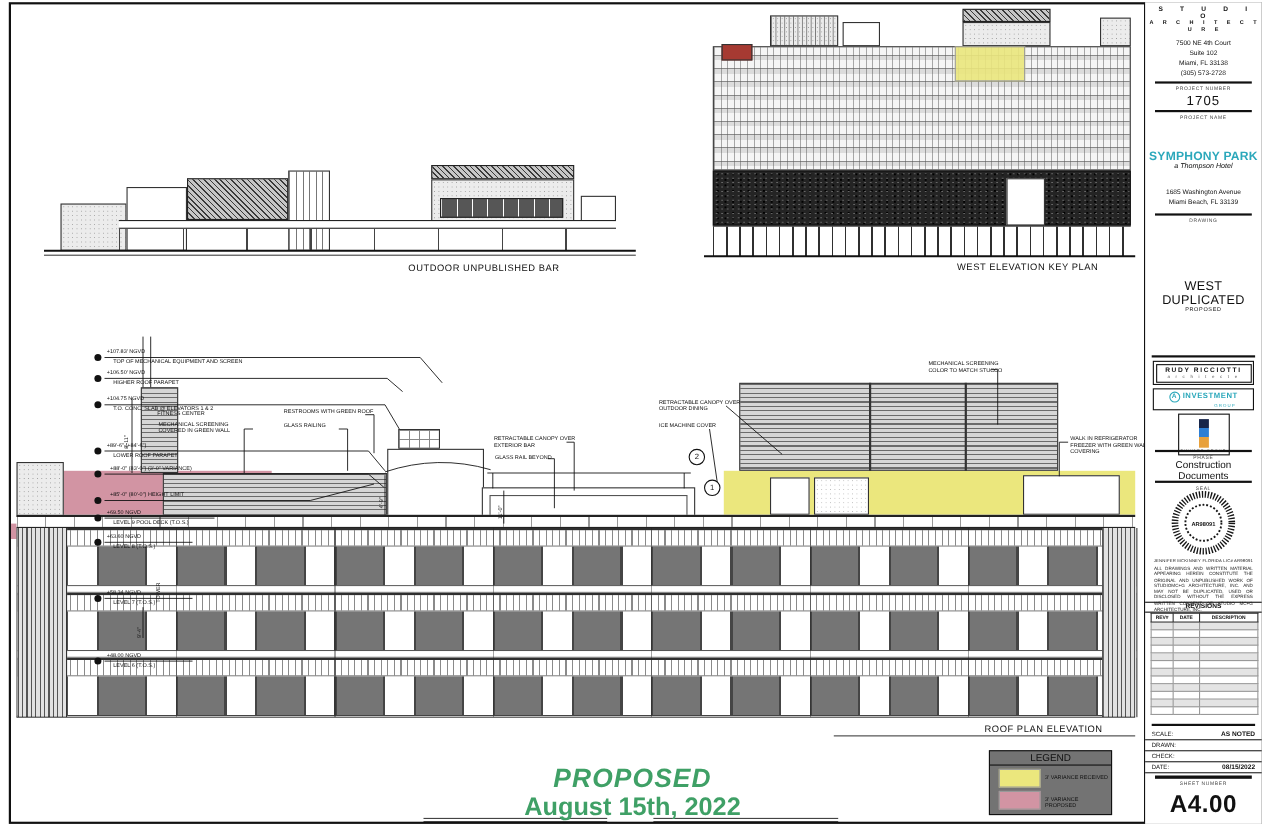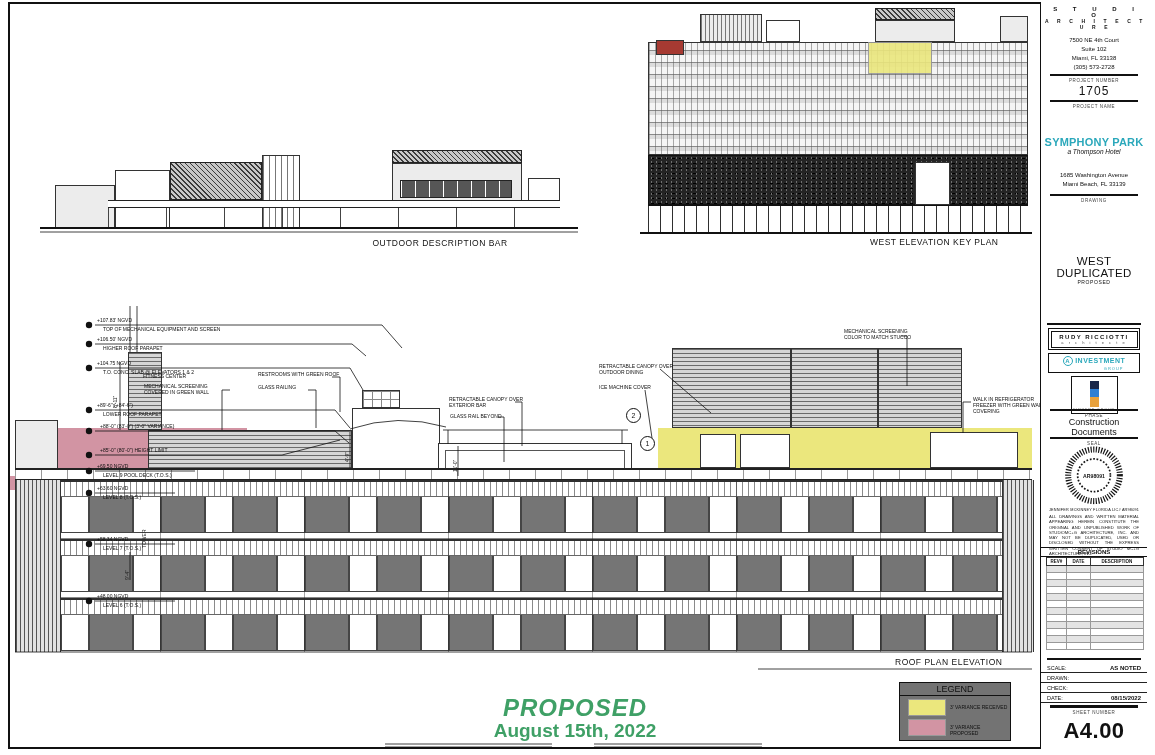--- a/index.html
+++ b/index.html
@@ -42,21 +42,21 @@
      background-size:5px 4px,7px 5px;}
   .kp-base{background-image:repeating-linear-gradient(90deg,#2f2f2f 0 1.5px,transparent 1.5px 12px);border-top:1.5px solid #111;}
   
   .legend{position:absolute;left:899px;top:682px;width:110px;height:57px;border:1.6px solid #111;background:#737373;z-index:4;}
   .legend .lg-title{font-size:9px;text-align:center;border-bottom:1px solid #111;padding:1px 0;}
   .lg-row{position:relative;height:20px;}
   .lg-sw{position:absolute;left:8px;top:3px;width:36px;height:15px;border:0.5px solid #999;}
   .lg-tx{position:absolute;left:50px;top:8px;font-size:5px;}
   .footer{position:absolute;left:420px;top:694px;width:310px;text-align:center;z-index:4;}
   .f-proposed{font-size:24px;font-weight:bold;font-style:italic;letter-spacing:1px;}
-  .f-date{font-size:19px;font-weight:bold;margin-top:-2px;}
+  .f-date{font-size:23px;font-weight:bold;margin-top:-2px;}
   .f-page{font-size:9px;margin-top:2px;color:#222;}
   
   .tb{position:absolute;left:1040px;top:2px;width:107px;height:747px;border-left:1.6px solid #111;background:#fff;box-sizing:border-box;z-index:5;}
   .tb section{position:absolute;left:0;right:0;box-sizing:border-box;text-align:center;}
   .tb-rule{height:2px;background:#111;margin:2px 9px;}
   .tb-lab{font-size:4.5px;color:#444;letter-spacing:0.6px;}
   .tb-studio{font-size:6px;font-weight:bold;letter-spacing:7px;padding:4px 0 0 6px;}
   .tb-mcg{position:relative;font-size:38px;font-weight:800;letter-spacing:-4px;line-height:0.95;}
   .tb-plus{position:absolute;top:14px;left:57px;font-size:13px;font-weight:800;letter-spacing:0;background:#fff;border-radius:50%;padding:0 1px;}
   .tb-arch{font-size:5px;font-weight:bold;letter-spacing:3.6px;padding-left:3px;}
@@ -96,21 +96,21 @@
     <div class="shape stipple" style="left:55px;top:185px;width:60px;height:43px;"></div>
     <div class="shape whitebox" style="left:115px;top:170px;width:55px;height:58px;border-width:1px;"></div>
     <div class="shape hatch" style="left:170px;top:162px;width:92px;height:38px;"></div>
     <div class="shape whitebox" style="left:262px;top:155px;width:38px;height:73px;background-image:repeating-linear-gradient(90deg,#777 0 1px,transparent 1px 6px);"></div>
     <div class="shape hatch" style="left:392px;top:150px;width:130px;height:13px;"></div>
     <div class="shape stipple" style="left:392px;top:163px;width:130px;height:42px;"></div>
     <div class="shape" style="left:400px;top:180px;width:112px;height:18px;background:#565656;background-image:repeating-linear-gradient(90deg,#fff 0 1px,transparent 1px 14px);border:1px solid #222;"></div>
     <div class="shape whitebox" style="left:528px;top:178px;width:32px;height:27px;border-width:1px;"></div>
     <div class="shape" style="left:108px;top:200px;width:452px;height:8px;background:#fff;border-top:1.6px solid #222;border-bottom:1.6px solid #222;"></div>
     <div class="shape" style="left:108px;top:208px;width:452px;height:20px;background-image:repeating-linear-gradient(90deg,#444 0 1.2px,transparent 1.2px 58px);"></div>
-    <div class="dwg-label" style="left:330px;top:238px;width:220px;text-align:center;">OUTDOOR DESCRIPTION BAR</div>
+    <div class="dwg-label" style="left:330px;top:238px;width:220px;text-align:center;">OUTDOOR UNPUBLISHED BAR</div>
   </div>
 
   <div>
     <div class="shape stipple" style="left:700px;top:14px;width:62px;height:28px;background-image:radial-gradient(#9a9a9a 0.6px,transparent 0.7px),repeating-linear-gradient(90deg,#777 0 1px,transparent 1px 10px);"></div>
     <div class="shape whitebox" style="left:766px;top:20px;width:34px;height:22px;border-width:1px;"></div>
     <div class="shape hatch" style="left:875px;top:8px;width:80px;height:12px;"></div>
     <div class="shape stipple" style="left:875px;top:20px;width:80px;height:22px;"></div>
     <div class="shape stipple" style="left:1000px;top:16px;width:28px;height:26px;"></div>
     <div class="shape kp-floors" style="left:648px;top:42px;width:380px;height:113px;"></div>
     <div class="shape" style="left:656px;top:40px;width:28px;height:15px;background:#a63a32;border:1px solid #333;"></div>

